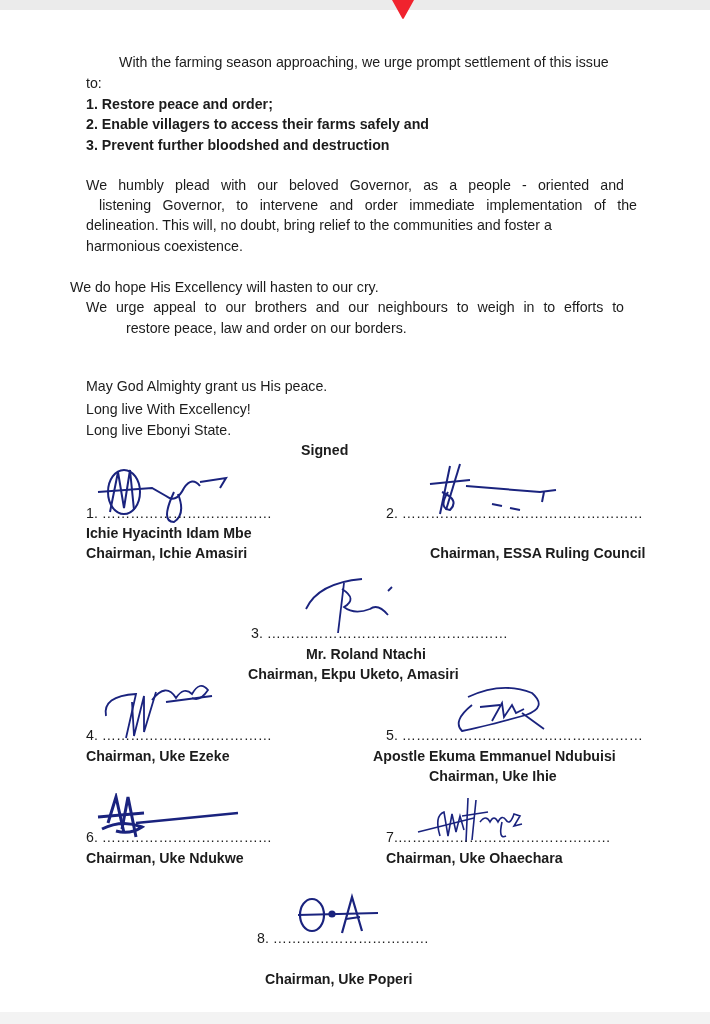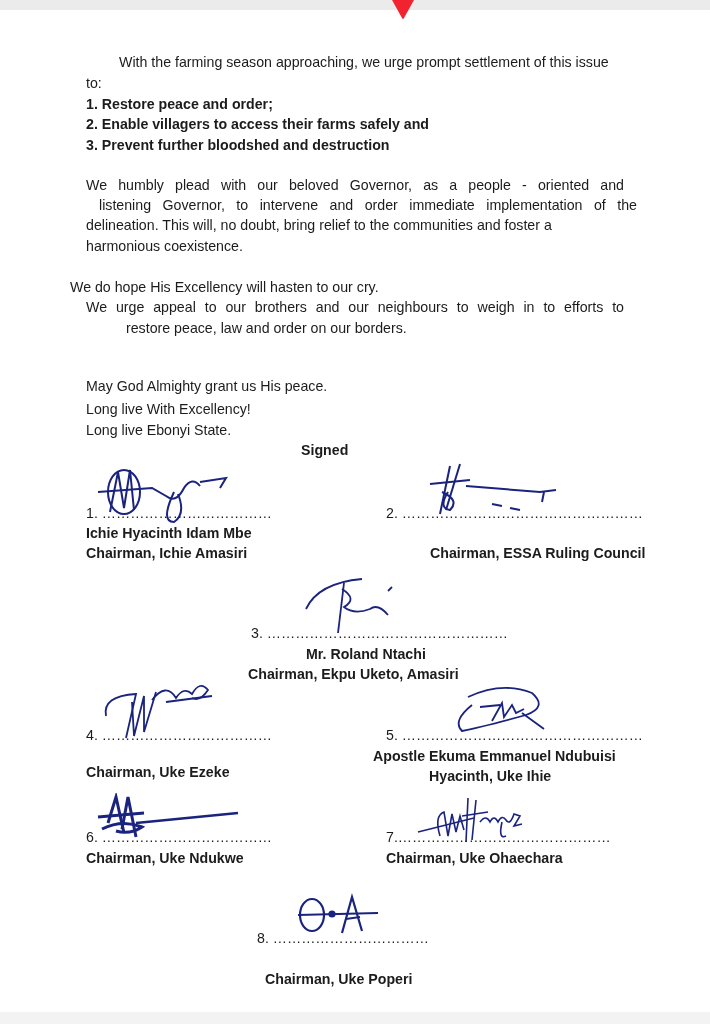--- a/index.html
+++ b/index.html
@@ -112,35 +112,35 @@
   <svg width="120" height="70" viewBox="0 0 120 70">
     <g fill="none" stroke="#1a237e" stroke-width="1.8">
       <path d="M10 44 Q6 24 40 22 L30 66"></path>
       <path d="M36 30 L38 64 L48 24 L48 60 L60 20"></path>
       <path d="M56 28 Q70 10 80 26 Q88 14 96 22 Q104 8 112 18 Q104 30 96 26"></path>
       <path d="M70 30 L116 24"></path>
     </g>
   </svg>
 </div>
 <div class="txt dots" style="left:86px; top:725px;">4. ………………………………</div>
-<div class="txt b" style="left:86px; top:762px;">Chairman, Uke Ezeke</div>
+<div class="txt b" style="left:86px; top:746px;">Chairman, Uke Ezeke</div>
 
 <div class="sig" style="left:452px; top:683px;">
   <svg width="100" height="55" viewBox="0 0 100 55">
     <g fill="none" stroke="#1a237e" stroke-width="1.8">
       <path d="M16 14 Q50 -2 80 10 Q96 24 74 32 Q30 44 10 48 Q0 38 20 22"></path>
       <path d="M28 24 L48 22"></path>
       <path d="M40 38 L50 20 L52 34 L60 22 L64 30 L72 26"></path>
       <path d="M70 30 L92 46"></path>
     </g>
   </svg>
 </div>
 <div class="txt dots" style="left:386px; top:725px;">5. ……………………………………………</div>
 <div class="txt b" style="left:373px; top:746px;">Apostle Ekuma Emmanuel Ndubuisi</div>
-<div class="txt b" style="left:429px; top:766px;">Hyacinth, Uke  Ihie</div>
+<div class="txt b" style="left:429px; top:766px;">Chairman, Uke  Ihie</div>
 
 <div class="sig" style="left:96px; top:793px;">
   <svg width="150" height="50" viewBox="0 0 150 50">
     <g fill="none" stroke="#1a237e" stroke-width="3">
       <path d="M12 30 L20 4 L28 40"></path>
       <path d="M26 36 L32 4 L40 44"></path>
       <path d="M2 24 L48 20"></path>
       <path d="M6 36 Q26 26 46 34 Q34 42 20 38"></path>
       <path d="M40 30 L142 20" stroke-width="2.5"></path>
     </g>

